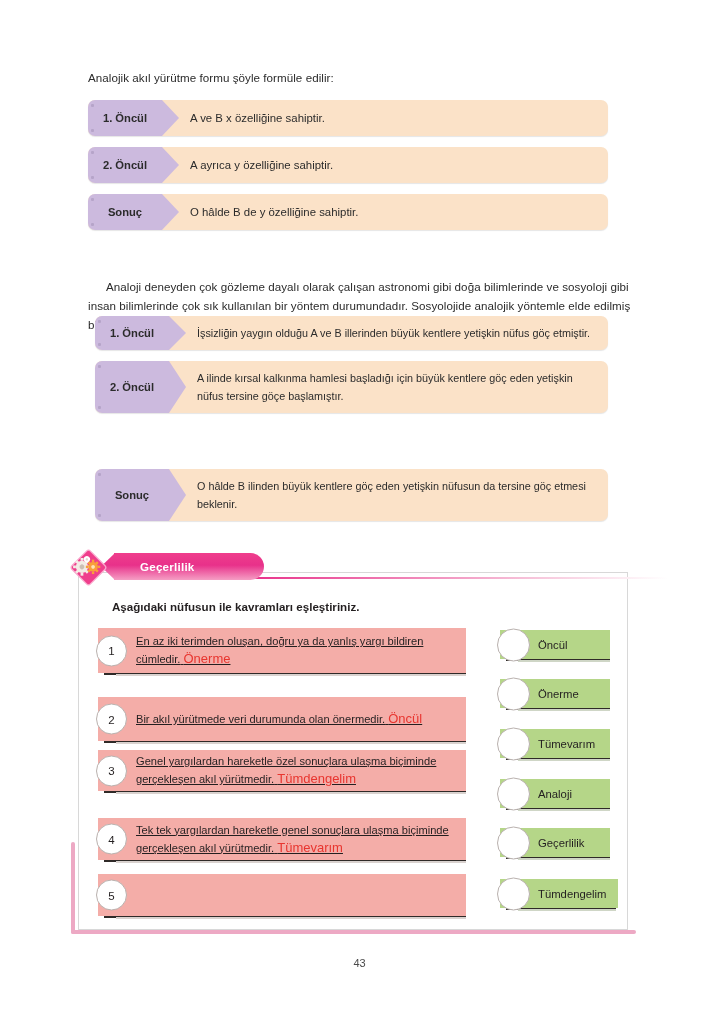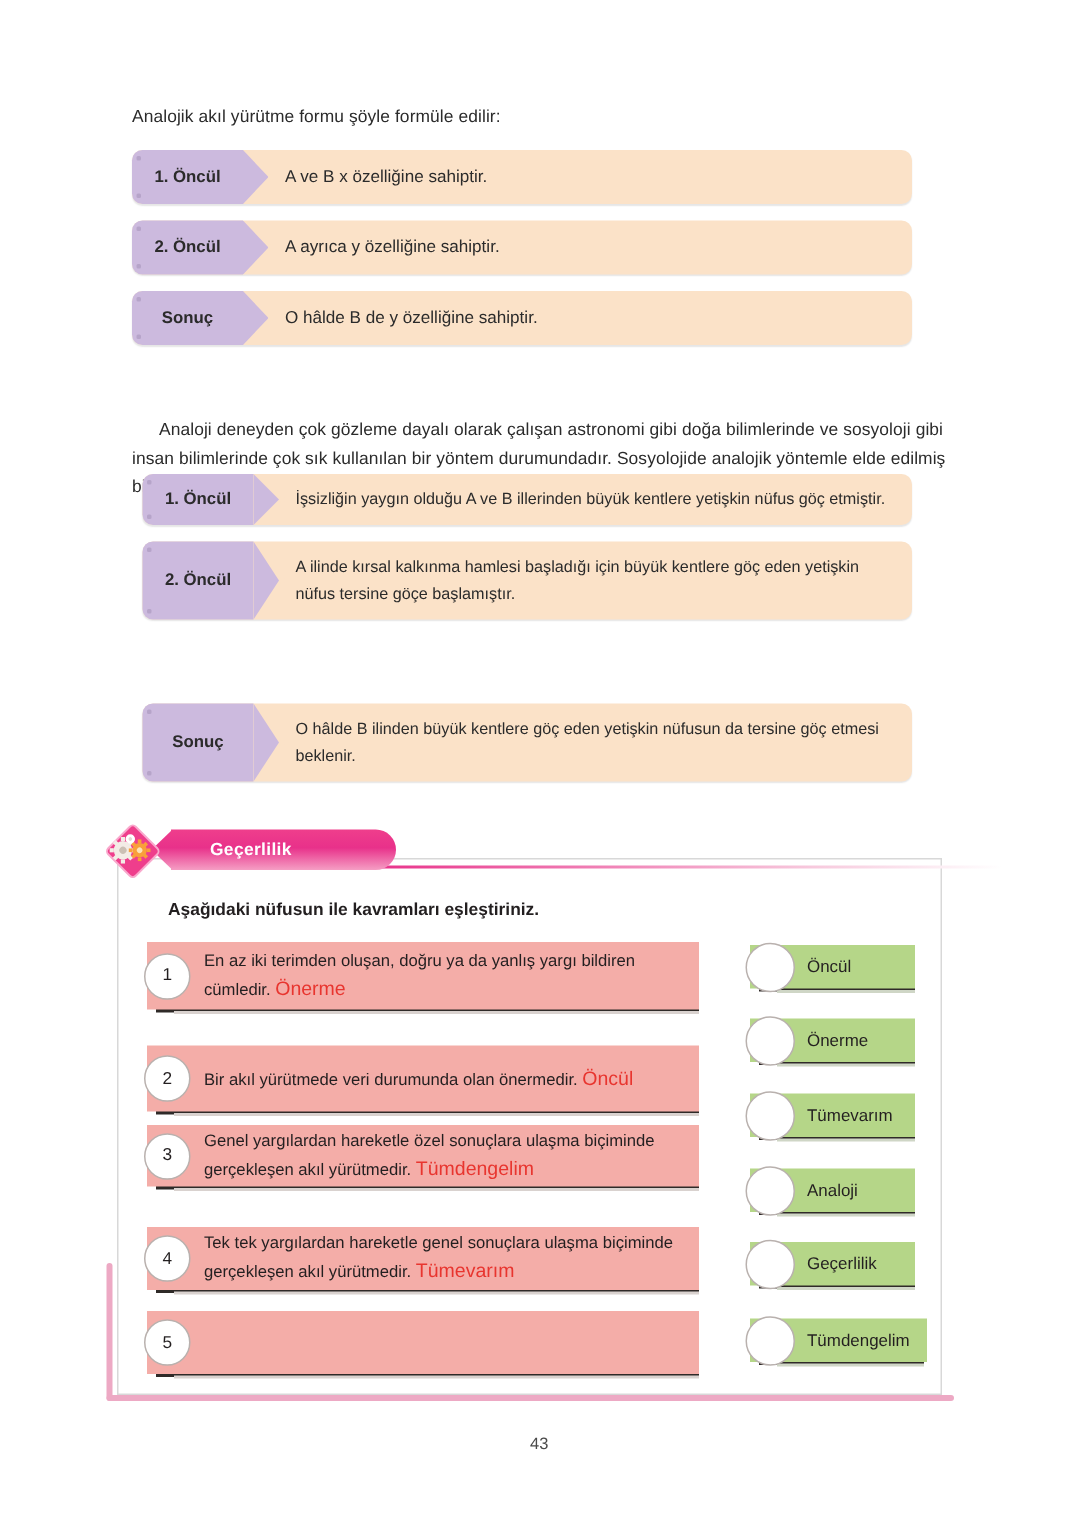--- a/index.html
+++ b/index.html
@@ -181,20 +181,21 @@
     font-size:11.5px;
     color:#231f20;
     z-index:2;
   }
   .def-body{
     padding-left:38px;
     padding-right:10px;
     font-size:11.1px;
     line-height:17px;
     color:#231f20;
+    text-decoration:underline;
   }
   .ans{
     color:#e8352f;
     font-size:13px;
     white-space:nowrap;
   }
 
   
   .opt{
     position:absolute;

